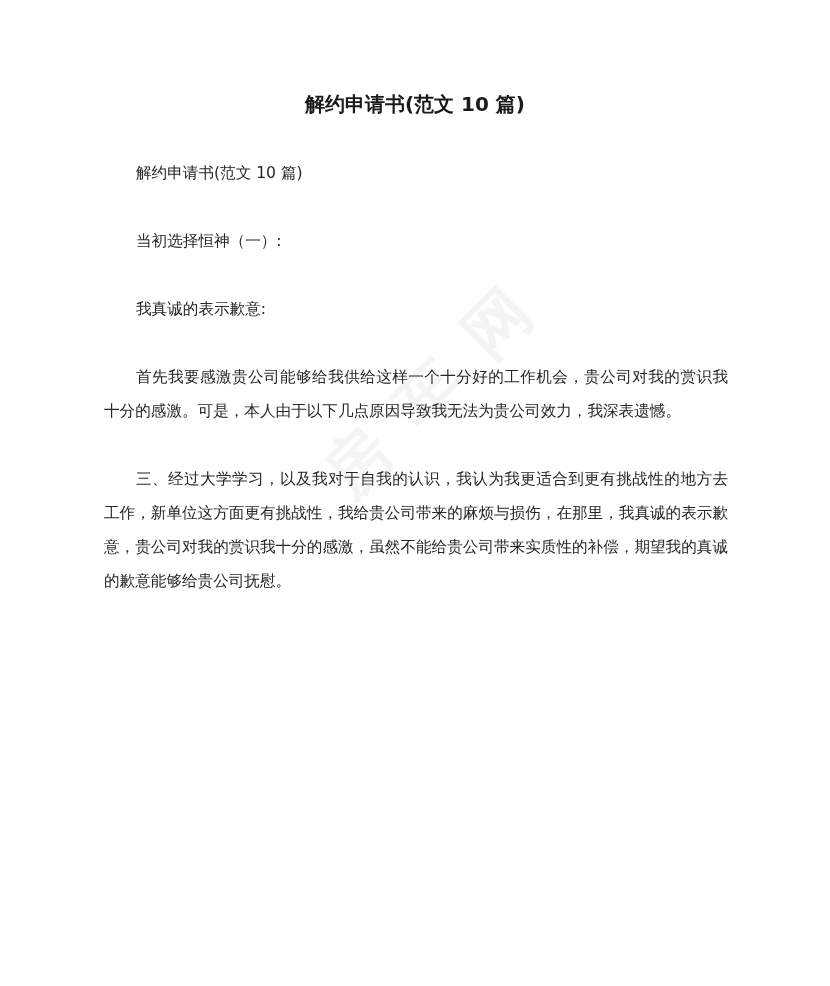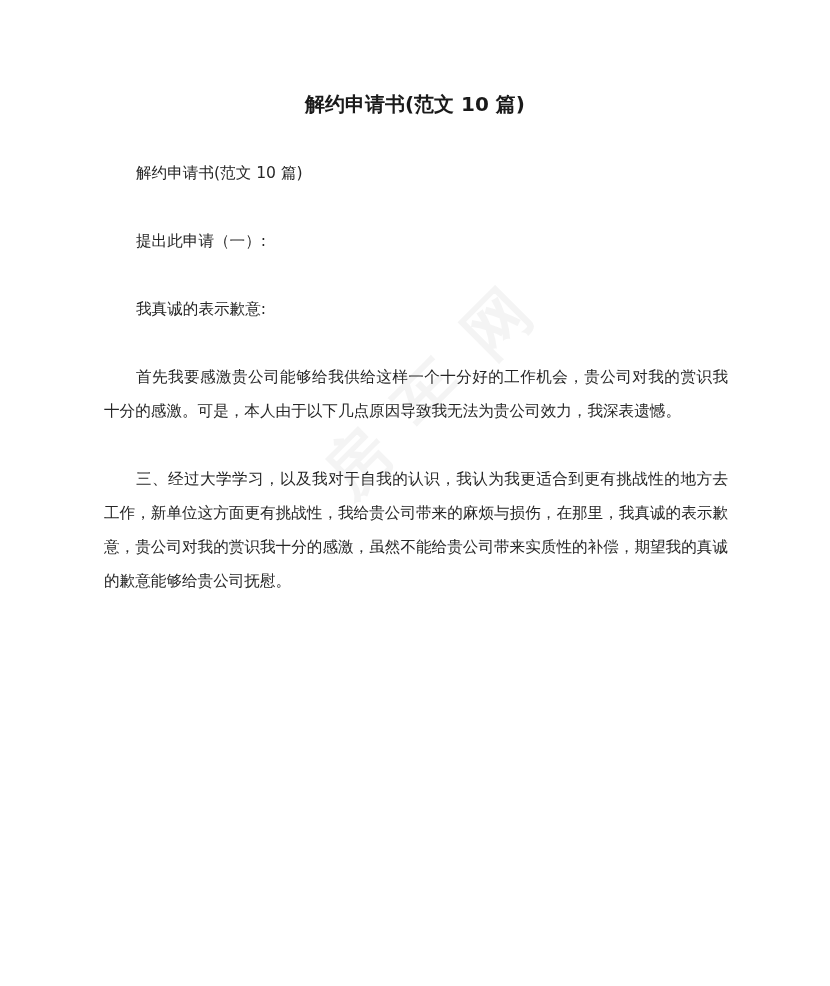--- a/index.html
+++ b/index.html
@@ -76,19 +76,19 @@
 <body>
 
 <div class="page">
 
   <div class="watermark">房 车 网</div>
 
   <div class="title">解约申请书(范文 10 篇)</div>
 
   <div class="body">
     <p class="para single">解约申请书(范文 10 篇)</p>
-    <p class="para single">提出此申请（一）:</p>
+    <p class="para single">当初选择恒神（一）:</p>
     <p class="para single">我真诚的表示歉意:</p>
     <p class="para">首先我要感激贵公司能够给我供给这样一个十分好的工作机会，贵公司对我的赏识我十分的感激。可是，本人由于以下几点原因导致我无法为贵公司效力，我深表遗憾。</p>
     <p class="para">三、经过大学学习，以及我对于自我的认识，我认为我更适合到更有挑战性的地方去工作，新单位这方面更有挑战性，我给贵公司带来的麻烦与损伤，在那里，我真诚的表示歉意，贵公司对我的赏识我十分的感激，虽然不能给贵公司带来实质性的补偿，期望我的真诚的歉意能够给贵公司抚慰。</p>
   </div>
 
 </div>
 
 </body></html>

